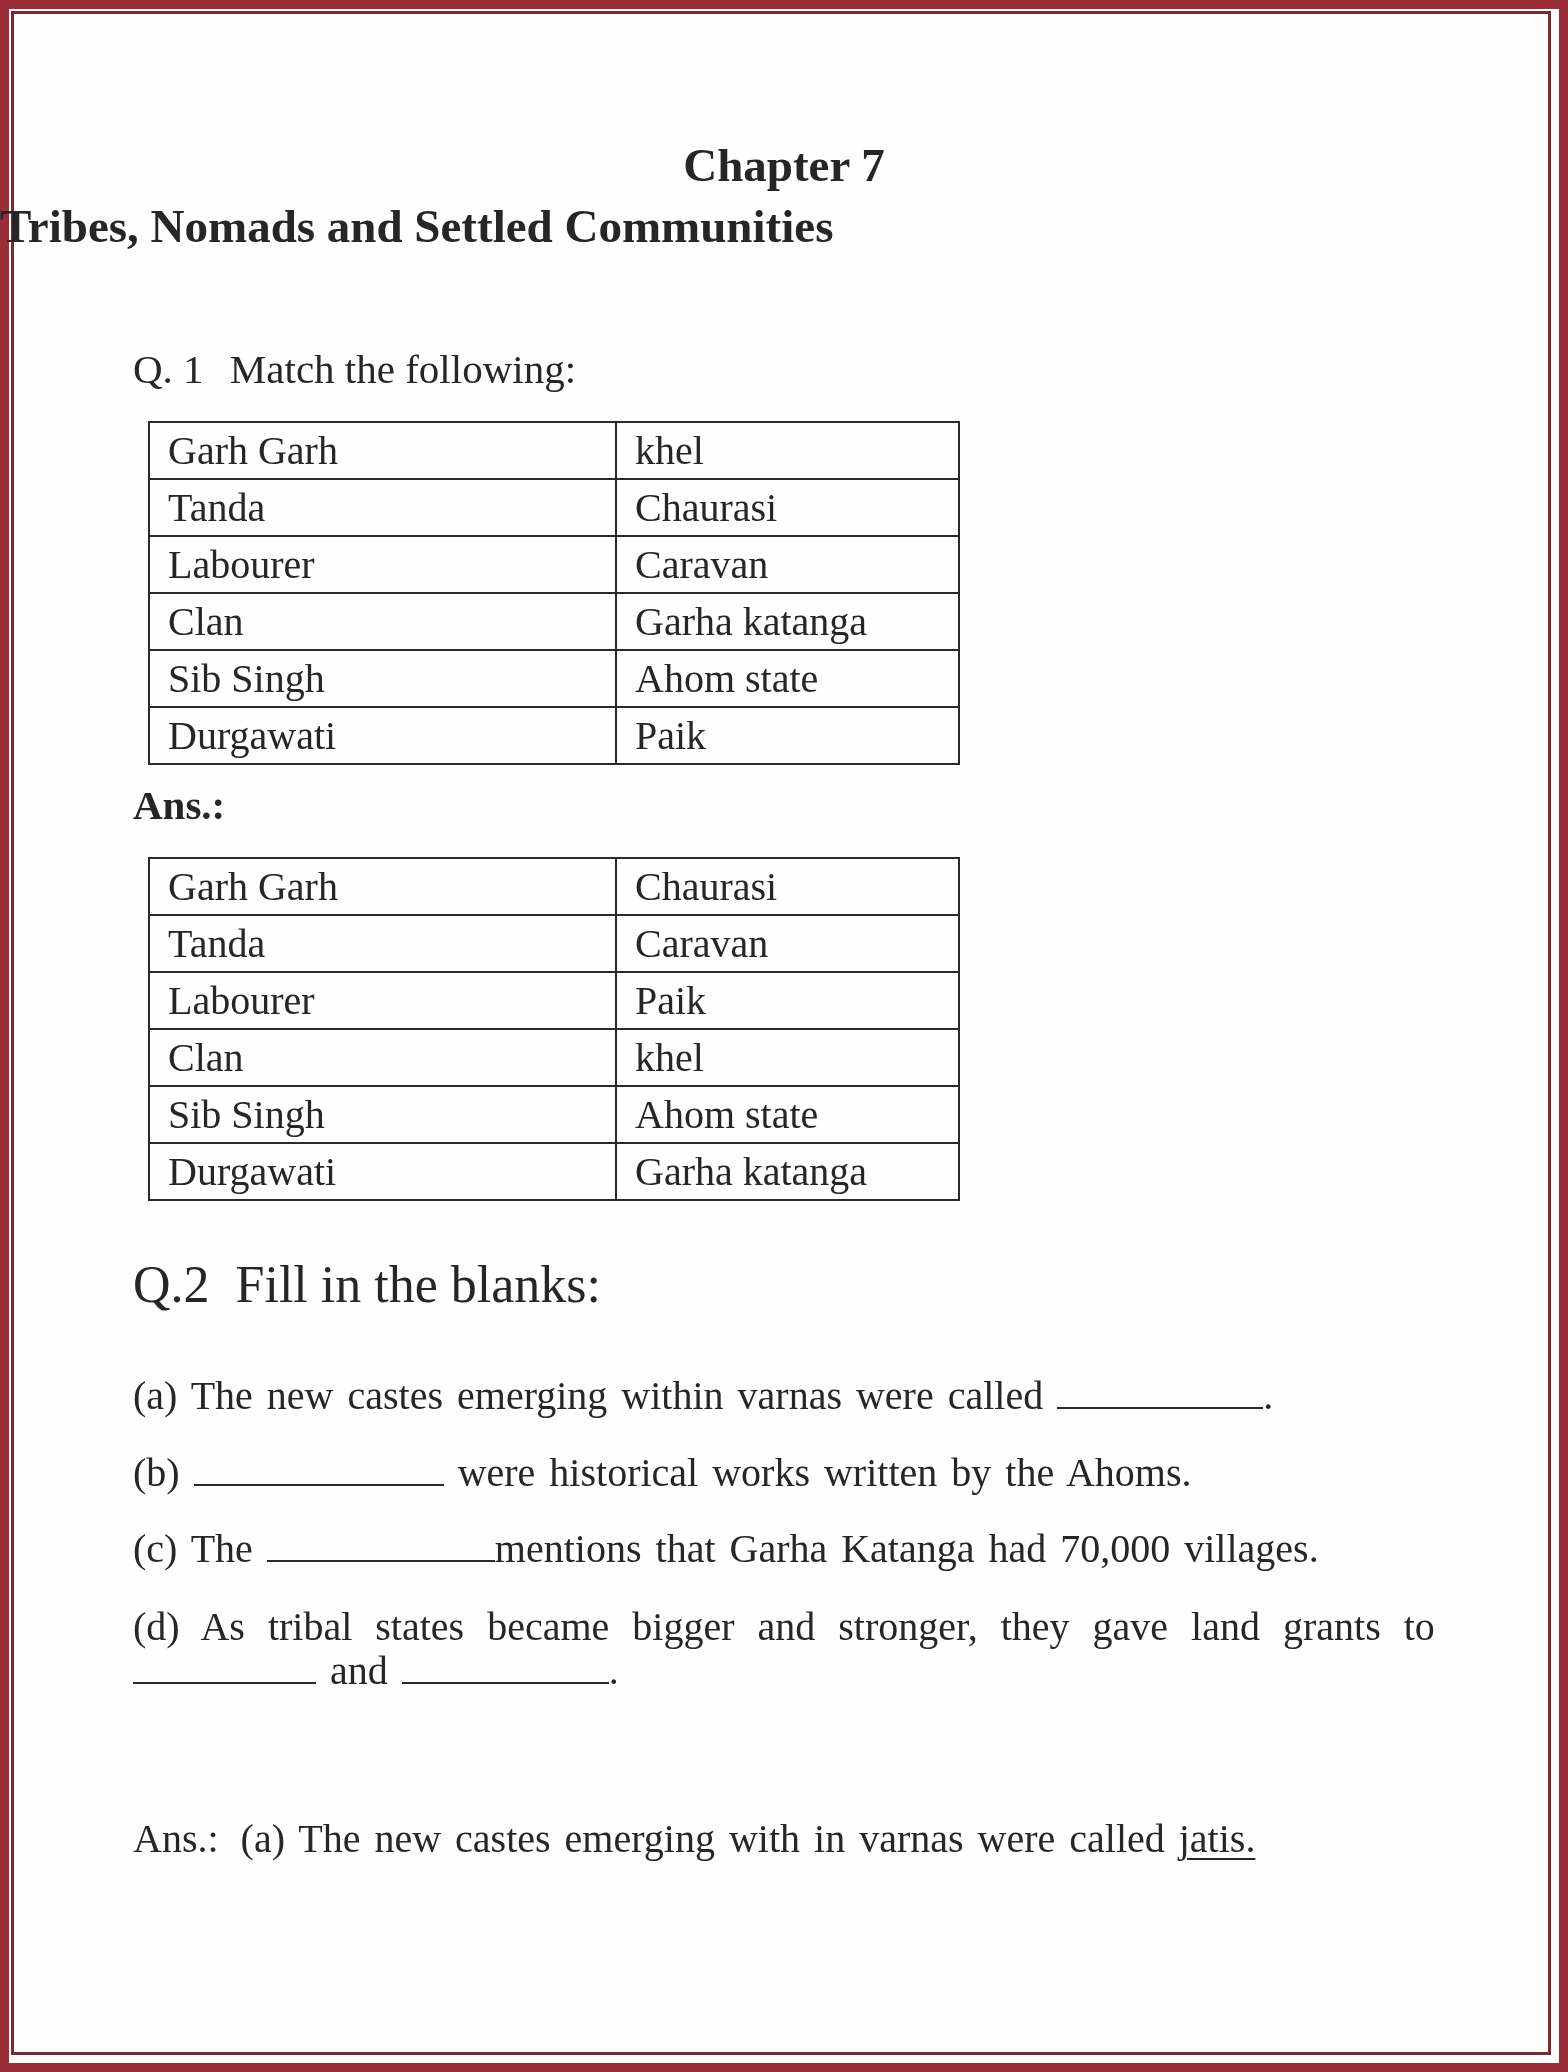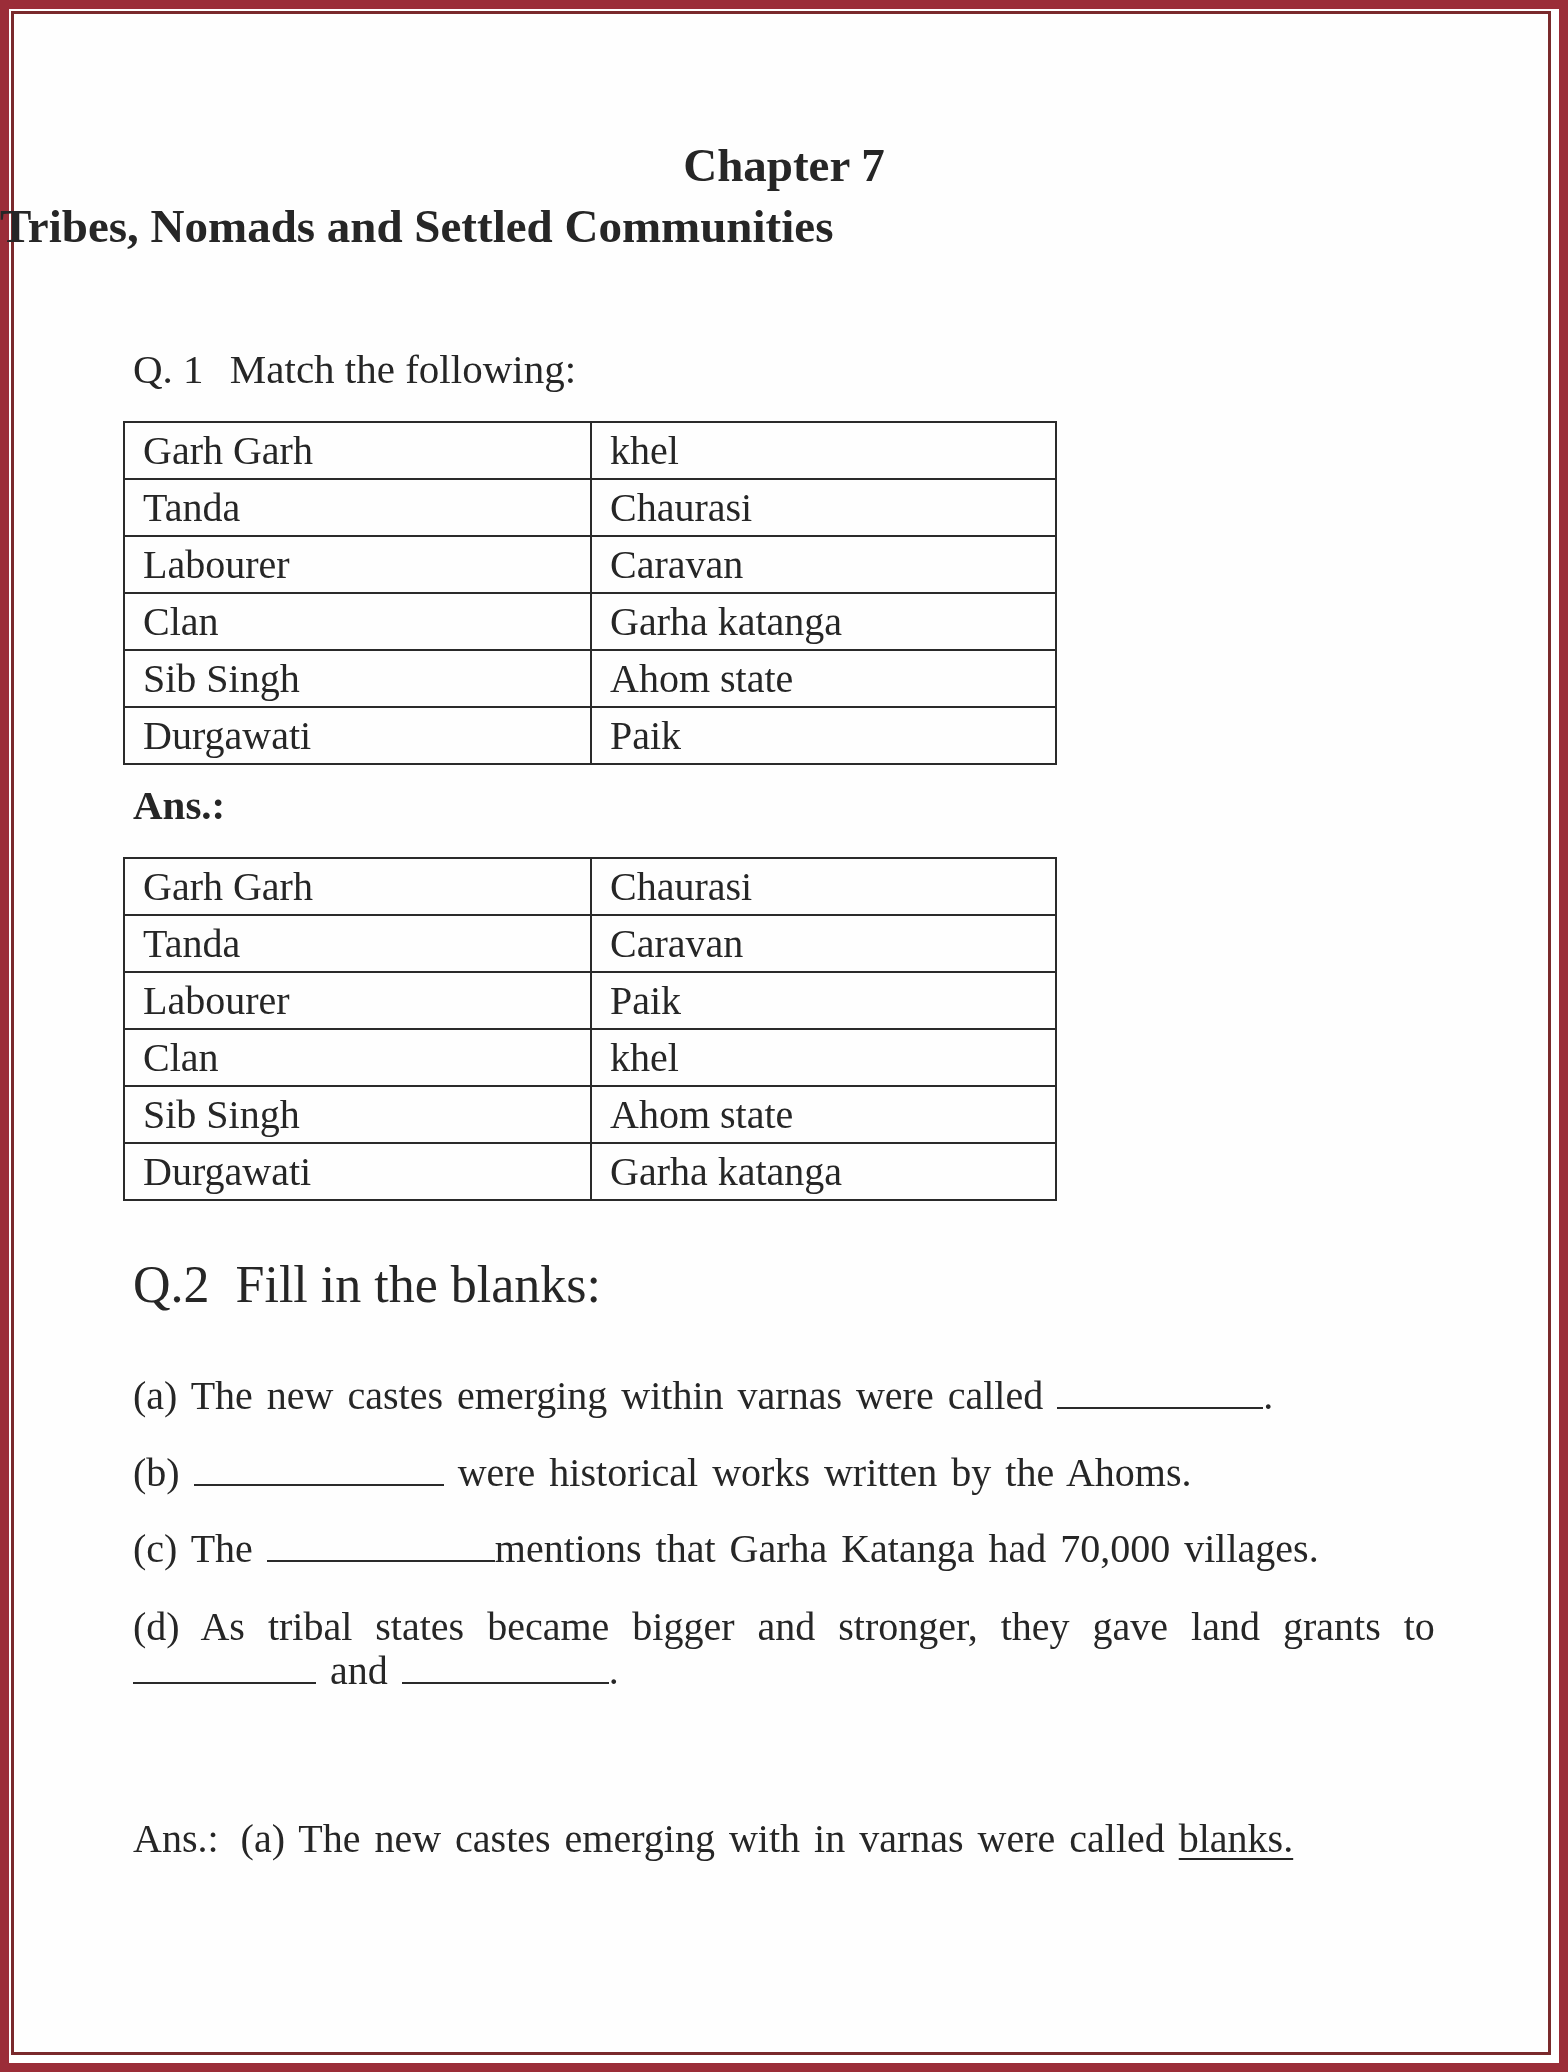--- a/index.html
+++ b/index.html
@@ -42,22 +42,22 @@
     font-size: 47px; font-weight: bold; line-height: 56px;
   }
   .q-heading {
     left: 133px; top: 343px;
     font-size: 41px; font-weight: normal; line-height: 52px;
   }
   .q-num { margin-right: 16px; }
 
   table.match {
     position: absolute;
-    left: 123px;
-    width: 934px;
+    left: 148px;
+    width: 812px;
     border-collapse: collapse;
     font-size: 40px;
   }
   table.match td {
     border: 2.5px solid #2a2a2a;
     height: 55px;
     padding: 0 0 0 18px;
     vertical-align: middle;
     line-height: 40px;
   }
@@ -176,13 +176,13 @@
 
 <div class="abs fill-line" id="line-a"><span style="white-space: pre;">(a) The new castes emerging within varnas were called </span><span class="blank" style="width:206px;"></span><span>.</span></div>
 
 <div class="abs fill-line" id="line-b"><span style="white-space: pre;">(b) </span><span class="blank" style="width:250px;"></span><span style="white-space: pre;"> were historical works written by the Ahoms.</span></div>
 
 <div class="abs fill-line" id="line-c"><span style="white-space: pre;">(c) The </span><span class="blank" style="width:228px;"></span><span>mentions that Garha Katanga had 70,000 villages.</span></div>
 
 <div class="abs fill-line" id="line-d"><span>(d) As tribal states became bigger and stronger, they gave land grants to</span></div>
 <div class="abs fill-line" id="line-d2"><span class="blank" style="width:183px;"></span><span style="white-space: pre;"> and </span><span class="blank" style="width:207px;"></span><span>.</span></div>
 
-<div class="abs ans-line"><span>Ans.:</span><span style="display:inline-block;width:22px;"></span><span style="white-space: pre;">(a) The new castes emerging with in varnas were called </span><span class="underlined">blanks.</span></div>
+<div class="abs ans-line"><span>Ans.:</span><span style="display:inline-block;width:22px;"></span><span style="white-space: pre;">(a) The new castes emerging with in varnas were called </span><span class="underlined">jatis.</span></div>
 
 </body></html>

